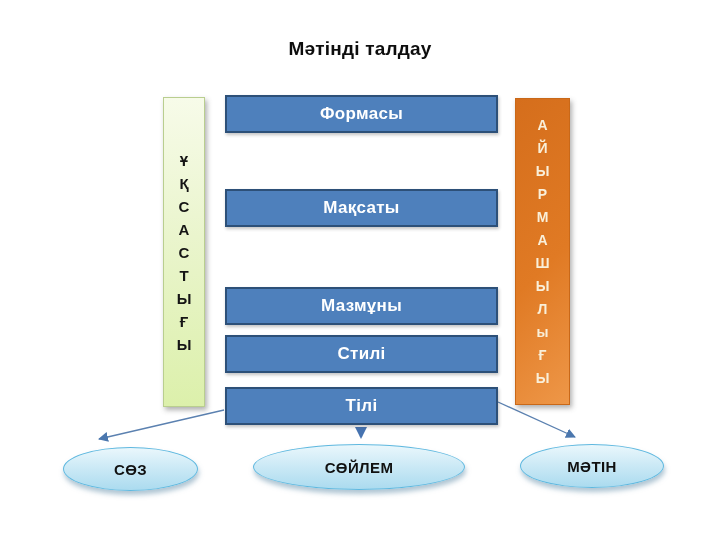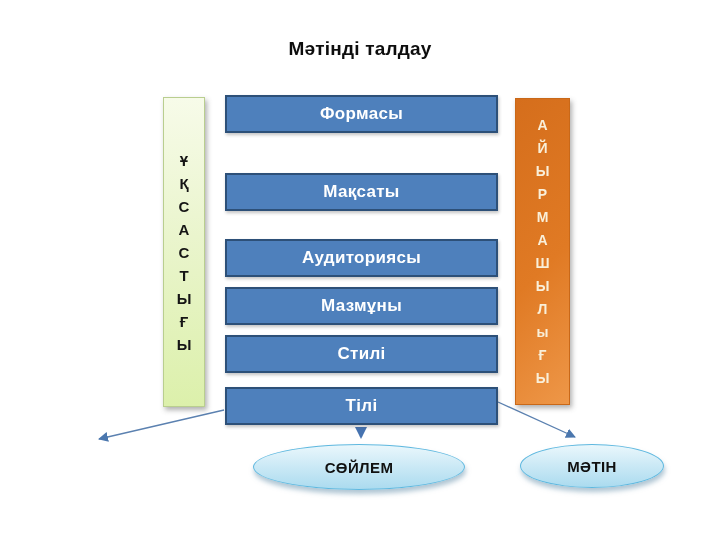--- a/index.html
+++ b/index.html
@@ -96,36 +96,36 @@
 Ы
 Л
 ы
 Ғ
 Ы</div>
   </div>
 
   <div class="bbox" style="top:95px">
     <span>Формасы</span>
   </div>
-  <div class="bbox" style="top:173px">
+  <div class="bbox" style="top:189px">
     <span>Мақсаты</span>
-  </div>
-  <div class="bbox" style="top:239px">
-    <span>Аудиториясы</span>
   </div>
   <div class="bbox" style="top:287px">
     <span>Мазмұны</span>
   </div>
   <div class="bbox" style="top:335px">
     <span>Стилі</span>
   </div>
   <div class="bbox" style="top:387px">
     <span>Тілі</span>
   </div>
 
+  <div class="ellipse" style="left:63px;top:447px;width:135px;height:44px">
+    <span>СӨЗ</span>
+  </div>
   <div class="ellipse" style="left:520px;top:444px;width:144px;height:44px">
     <span>МӘТІН</span>
   </div>
   <div class="ellipse" style="left:253px;top:444px;width:212px;height:46px">
     <span>СӨЙЛЕМ</span>
   </div>
 
 </div>
 
 </body></html>

